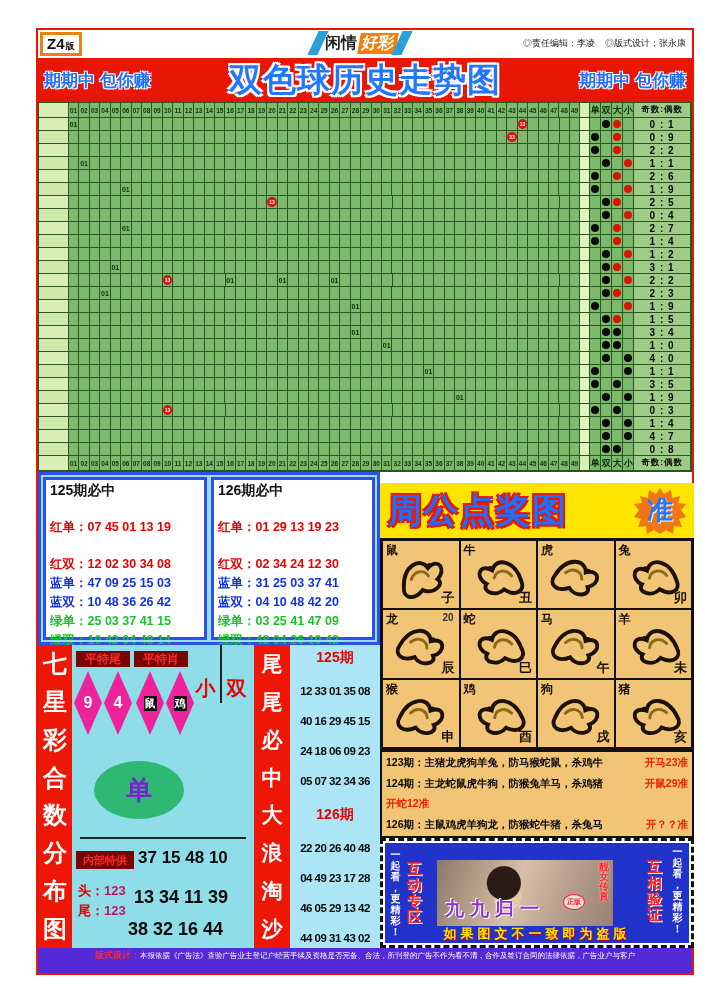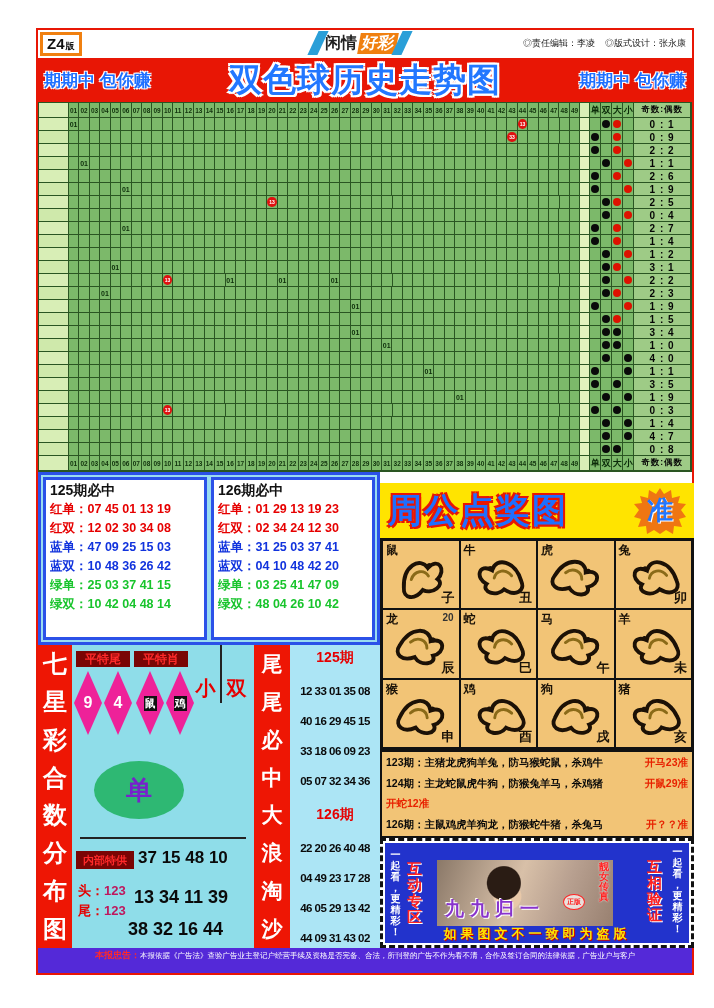--- a/index.html
+++ b/index.html
@@ -47,21 +47,21 @@
   .dot{width:8px;height:8px;border-radius:50%;}
   .dot.black{background:#0a0a0a;}
   .dot.red{background:#dd1100;}
 
   
   #pick-panel{left:38px;top:472px;width:342px;height:173px;background:#2b51e8;box-sizing:border-box;
     display:flex;gap:4px;padding:5px;}
   .pick-box{flex:1;background:#fff;border:3px solid #2b51e8;outline:2px solid #9adcf0;box-sizing:border-box;padding:2px 4px;}
   .pick-title{font-weight:bold;font-size:14px;color:#111;}
   .pick-line{font-weight:bold;font-size:12.5px;white-space:nowrap;line-height:19px;}
-  .pc-red{color:#e60000;} .pc-blue{color:#1133dd;} .pc-green{color:#18c42c;}
+  .pc-red{color:#e60000;margin-top:18px;} .pc-blue{color:#1133dd;} .pc-green{color:#18c42c;}
 
   
   #seven-panel{left:38px;top:645px;width:342px;height:303px;display:flex;background:#8fdde9;}
   .vstrip{background:#ee1604;color:#fff;font-weight:bold;display:flex;flex-direction:column;align-items:center;justify-content:space-around;}
   #seven-left{width:34px;font-size:24px;}
   #seven-mid{width:182px;position:relative;background:#8fdde9;}
   .ptbox{position:absolute;top:6px;height:16px;width:54px;background:#7a0505;color:#ff2a2a;font-weight:bold;font-size:12px;
     display:flex;align-items:center;justify-content:center;}
   .diamond{position:absolute;top:26px;width:28px;height:64px;background:#ee2299;
     clip-path:polygon(50% 0,100% 50%,50% 100%,0 50%);display:flex;align-items:center;justify-content:center;}
@@ -2001,21 +2001,21 @@
         <span>中</span>
         <span>大</span>
         <span>浪</span>
         <span>淘</span>
         <span>沙</span>
       </div>
     <div id="weiwei-nums">
         <div class="ww-period">125期</div>
         <div class="ww-row">12 33 01 35 08</div>
         <div class="ww-row">40 16 29 45 15</div>
-        <div class="ww-row">33 18 06 09 23</div>
+        <div class="ww-row">24 18 06 09 23</div>
         <div class="ww-row">05 07 32 34 36</div>
         <div class="ww-period">126期</div>
         <div class="ww-row">22 20 26 40 48</div>
         <div class="ww-row">04 49 23 17 28</div>
         <div class="ww-row">46 05 29 13 42</div>
         <div class="ww-row">44 09 31 43 02</div>
       </div>
   </div>
 
   <div class="abs" id="zhou-banner">
@@ -2192,15 +2192,15 @@
           <span>更</span>
           <span>精</span>
           <span>彩</span>
           <span>！</span>
         </div>
       <div id="mac-bottom">如果图文不一致即为盗版</div>
     </div>
   </div>
 
   <div class="abs" id="bottom-strip">
-    <div><span class="warn">本报忠告：</span><span>本报依据《广告法》查验广告业主登记户经营手续及资格是否完备、合法，所刊登的广告不作为看不清，合作及签订合同的法律依据，广告业户与客户</span></div>
+    <div><span class="warn">版式设计：</span><span>本报依据《广告法》查验广告业主登记户经营手续及资格是否完备、合法，所刊登的广告不作为看不清，合作及签订合同的法律依据，广告业户与客户</span></div>
   </div>
 </div>
 
 </body></html>

